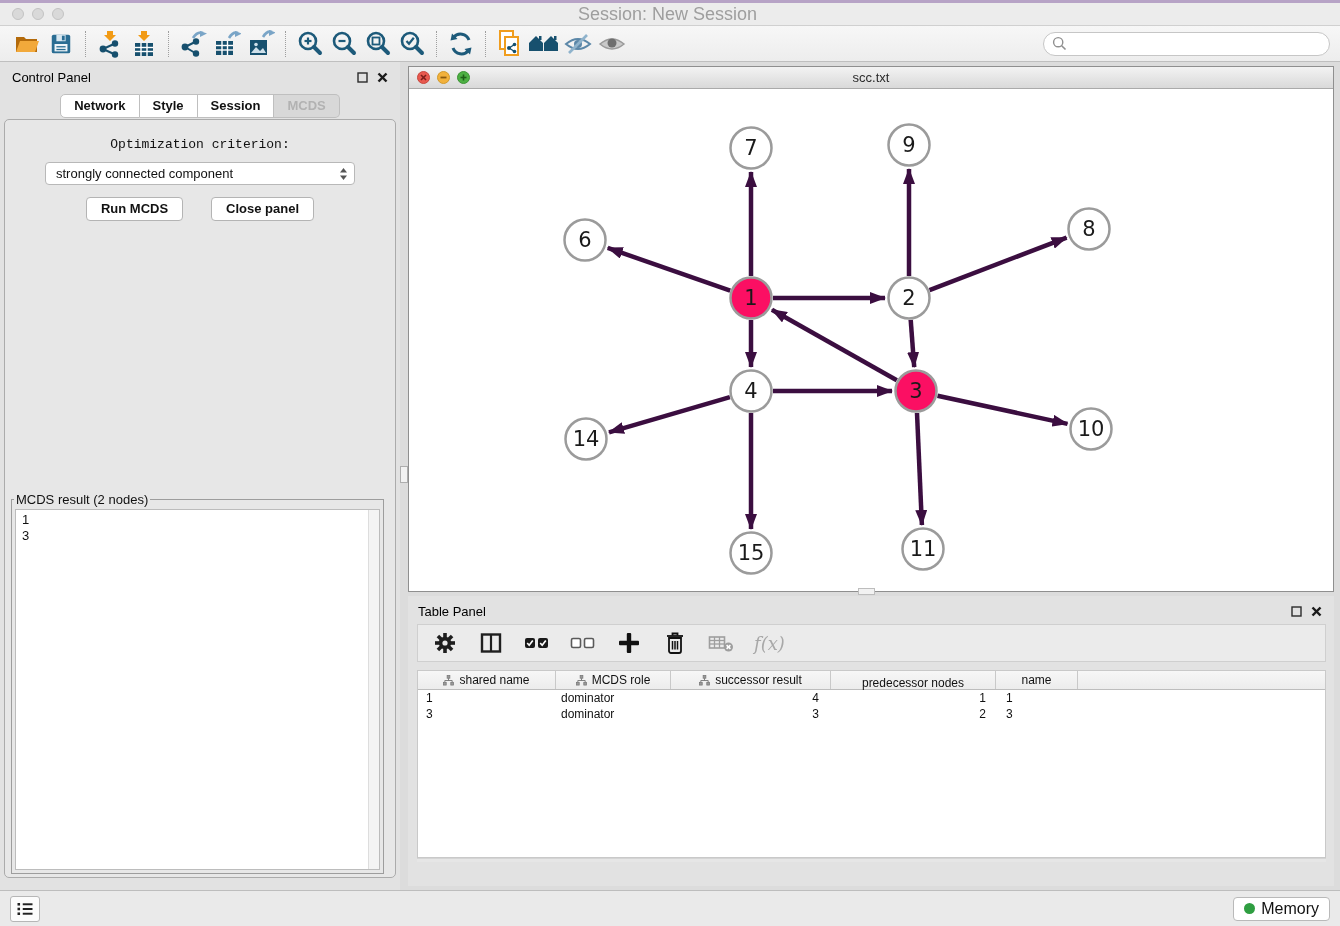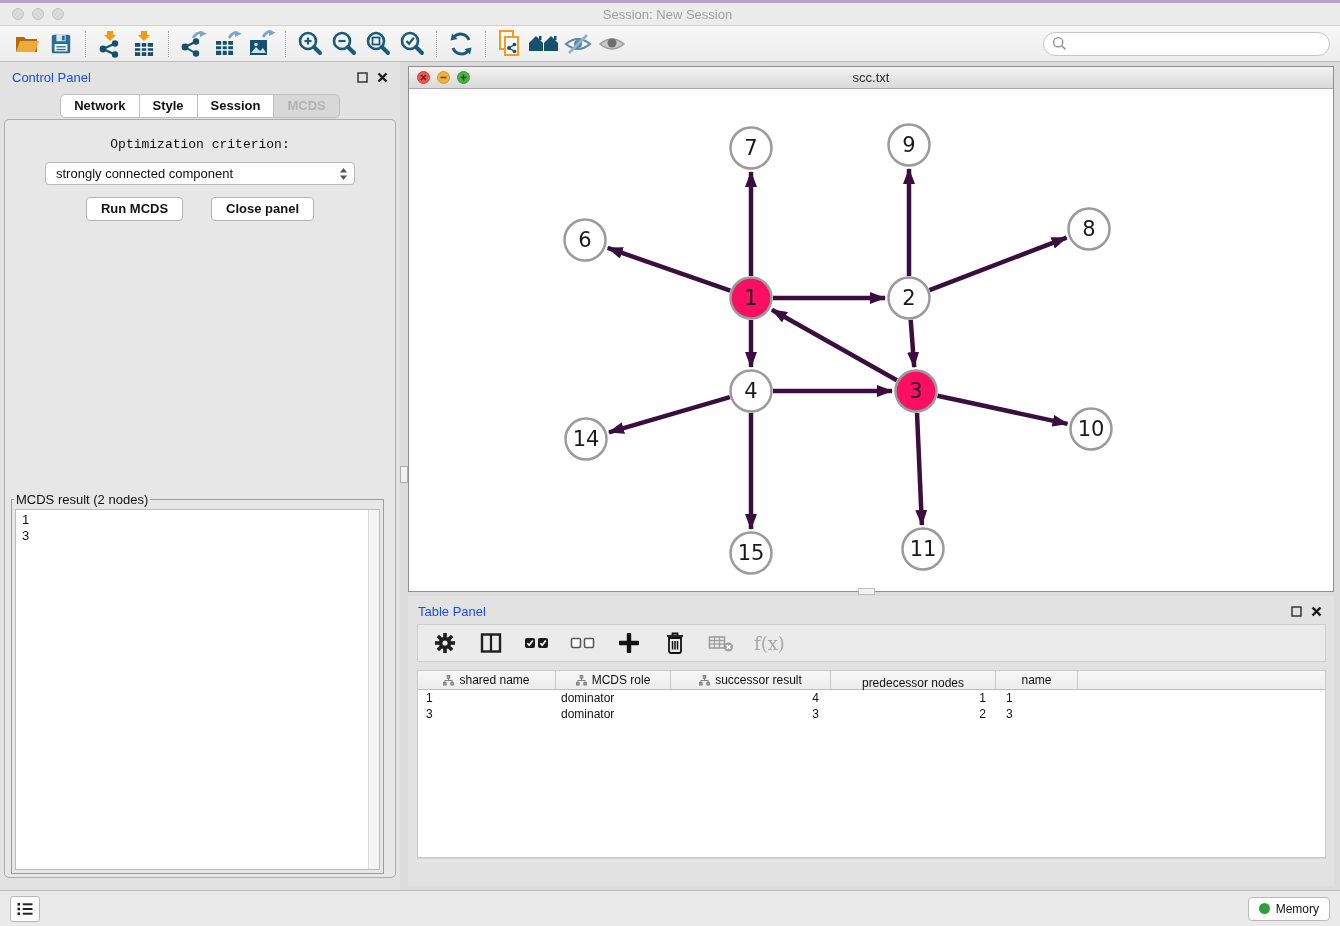--- a/index.html
+++ b/index.html
@@ -6,36 +6,36 @@
   html,body { width:1340px; height:926px; overflow:hidden; }
   body { font-family:"Liberation Sans", sans-serif; background:#dcdcdc; position:relative; }
   .app { position:absolute; inset:0; }
 
   
   .purple-strip { position:absolute; left:0; top:0; width:1340px; height:3px; background:#b7a3c6; }
   .titlebar { position:absolute; left:0; top:3px; width:1340px; height:23px; background:#ececec;
               border-bottom:1px solid #d0d0d0; display:flex; align-items:center; }
   .traffic-inactive { display:flex; gap:8px; margin-left:12px; }
   .traffic-inactive .dot { width:12px; height:12px; border-radius:50%; background:#d9d9d9; border:1px solid #c3c3c3; }
-  .win-title { position:absolute; left:0; right:5px; text-align:center; color:#9e9e9e; font-size:13px; }
+  .win-title { position:absolute; left:0; right:5px; text-align:center; color:#9e9e9e; font-size:18px; }
 
   
   .toolbar { position:absolute; left:0; top:26px; width:1340px; height:36px;
              background:linear-gradient(#f7f7f7,#ededed); border-bottom:1px solid #bfbfbf;
              display:flex; align-items:center; padding:0 10px; }
   .tbtn { width:34px; height:30px; display:flex; align-items:center; justify-content:center; cursor:default; }
   .tsep { width:1px; height:26px; margin:0 7px; border-left:1px dotted #9f9f9f; }
   .search-wrap { margin-left:auto; }
   .search-field { width:287px; height:24px; background:#fff; border:1px solid #c6c6c6; border-radius:12px;
                   display:flex; align-items:center; padding-left:8px; }
 
   
   .control-panel { position:absolute; left:0; top:62px; width:400px; height:828px; background:#e2e2e2; }
   .panel-header { height:30px; display:flex; align-items:center; padding:0 12px; }
-  .panel-title { font-size:13px; color:#1d4ed8; }
+  .panel-title { font-size:13px; color:#000000; }
   .panel-btns { margin-left:auto; display:flex; gap:9px; align-items:center; }
   .cp-tabs-row { position:absolute; left:0; top:32px; width:100%; display:flex; justify-content:center; }
   .seg-group { display:flex; }
   .seg-tab { padding:3px 13px 4px; background:#fff; border:1px solid #bfbfbf; border-left:none;
              font-size:13px; font-weight:600; color:#111; cursor:default; white-space:nowrap; }
   .seg-tab:first-child { border-left:1px solid #bfbfbf; border-radius:5px 0 0 5px; }
   .seg-tab:last-child { border-radius:0 5px 5px 0; }
   .seg-tab.selected { background:#d8d8d8; color:#b2b2b2; }
   .cp-content { position:absolute; left:4px; right:4px; top:57px; bottom:12px;
                 background:#e7e7e7; border:1px solid #ababab; border-radius:5px; }
@@ -72,21 +72,21 @@
   .vsplit-handle { position:absolute; left:400px; top:466px; width:8px; height:17px;
                    background:#f2f2f2; border:1px solid #adadad; }
   .hsplit-handle { position:absolute; left:858px; top:588px; width:17px; height:7px;
                    background:#f2f2f2; border:1px solid #bdbdbd; }
 
   
   .table-panel { position:absolute; left:408px; top:596px; width:926px; height:290px; background:#e2e2e2; }
   .tp-toolbar { position:absolute; left:9px; right:8px; top:28px; height:38px; background:#ebebeb;
                 border:1px solid #cfcfcf; display:flex; align-items:center; gap:20px; padding-left:14px; }
   .tp-icon { display:flex; align-items:center; justify-content:center; width:26px; height:26px; }
-  .fx-label { font-family:"DejaVu Serif", serif; font-size:18px; color:#a8a8a8; }
+  .fx-label { font-family:"DejaVu Serif", serif; font-style:italic; font-size:18px; color:#a8a8a8; }
   .tp-table { position:absolute; left:9px; right:8px; top:74px; bottom:28px; background:#fff; border:1px solid #c9c9c9; }
   .thead { display:flex; height:19px; background:linear-gradient(#f7f7f7,#ececec); border-bottom:1px solid #bdbdbd; }
   .thcell { display:flex; align-items:center; justify-content:center; gap:5px; font-size:12px; color:#111;
             border-right:1px solid #c9c9c9; height:100%; }
   .thcell.c0 { width:138px; } .thcell.c1 { width:115px; } .thcell.c2 { width:160px; }
   .thcell.c3 { width:165px;flex-direction:column; } .thcell.c4 { width:82px; }
   .trow { display:flex; height:16px; font-size:12px; color:#111; background:#fff; }
   .tcell { height:100%; display:flex; align-items:center; }
   .tcell.c0 { width:138px; padding-left:8px; }
   .tcell.c1 { width:115px; padding-left:5px; }
@@ -95,21 +95,21 @@
   .tcell.c4 { width:82px; padding-left:10px; }
   .tp-bottom-strip { position:absolute; left:9px; right:8px; bottom:24px; height:4px; background:#e6e6e6; border-top:1px solid #d4d4d4; }
   .tp-tabs-row { position:absolute; left:0; right:0; bottom:0; height:26px; display:flex; justify-content:center; align-items:flex-start; }
 
   
   .status-bar { position:absolute; left:0; top:890px; width:1340px; height:36px; background:#eaeaea;
                 border-top:1px solid #bdbdbd; display:flex; align-items:center; }
   .status-left-btn { width:30px; height:26px; margin-left:10px; background:#fcfcfc; border:1px solid #b6b6b6;
                      border-radius:3px; display:flex; align-items:center; justify-content:center; }
   .memory-btn { margin-left:auto; margin-right:10px; height:24px; background:#fff; border:1px solid #b9b9b9;
-                border-radius:4px; display:flex; align-items:center; gap:6px; padding:0 10px; font-size:12px; color:#111; }
+                border-radius:4px; display:flex; align-items:center; gap:6px; padding:0 10px; font-size:16px; color:#111; }
   .mem-dot { width:11px; height:11px; border-radius:50%; background:#2f9e41; }
 </style>
 </head>
 <body>
 
 <div class="app">
 
   <div class="purple-strip"></div>
 
   <div class="titlebar">

